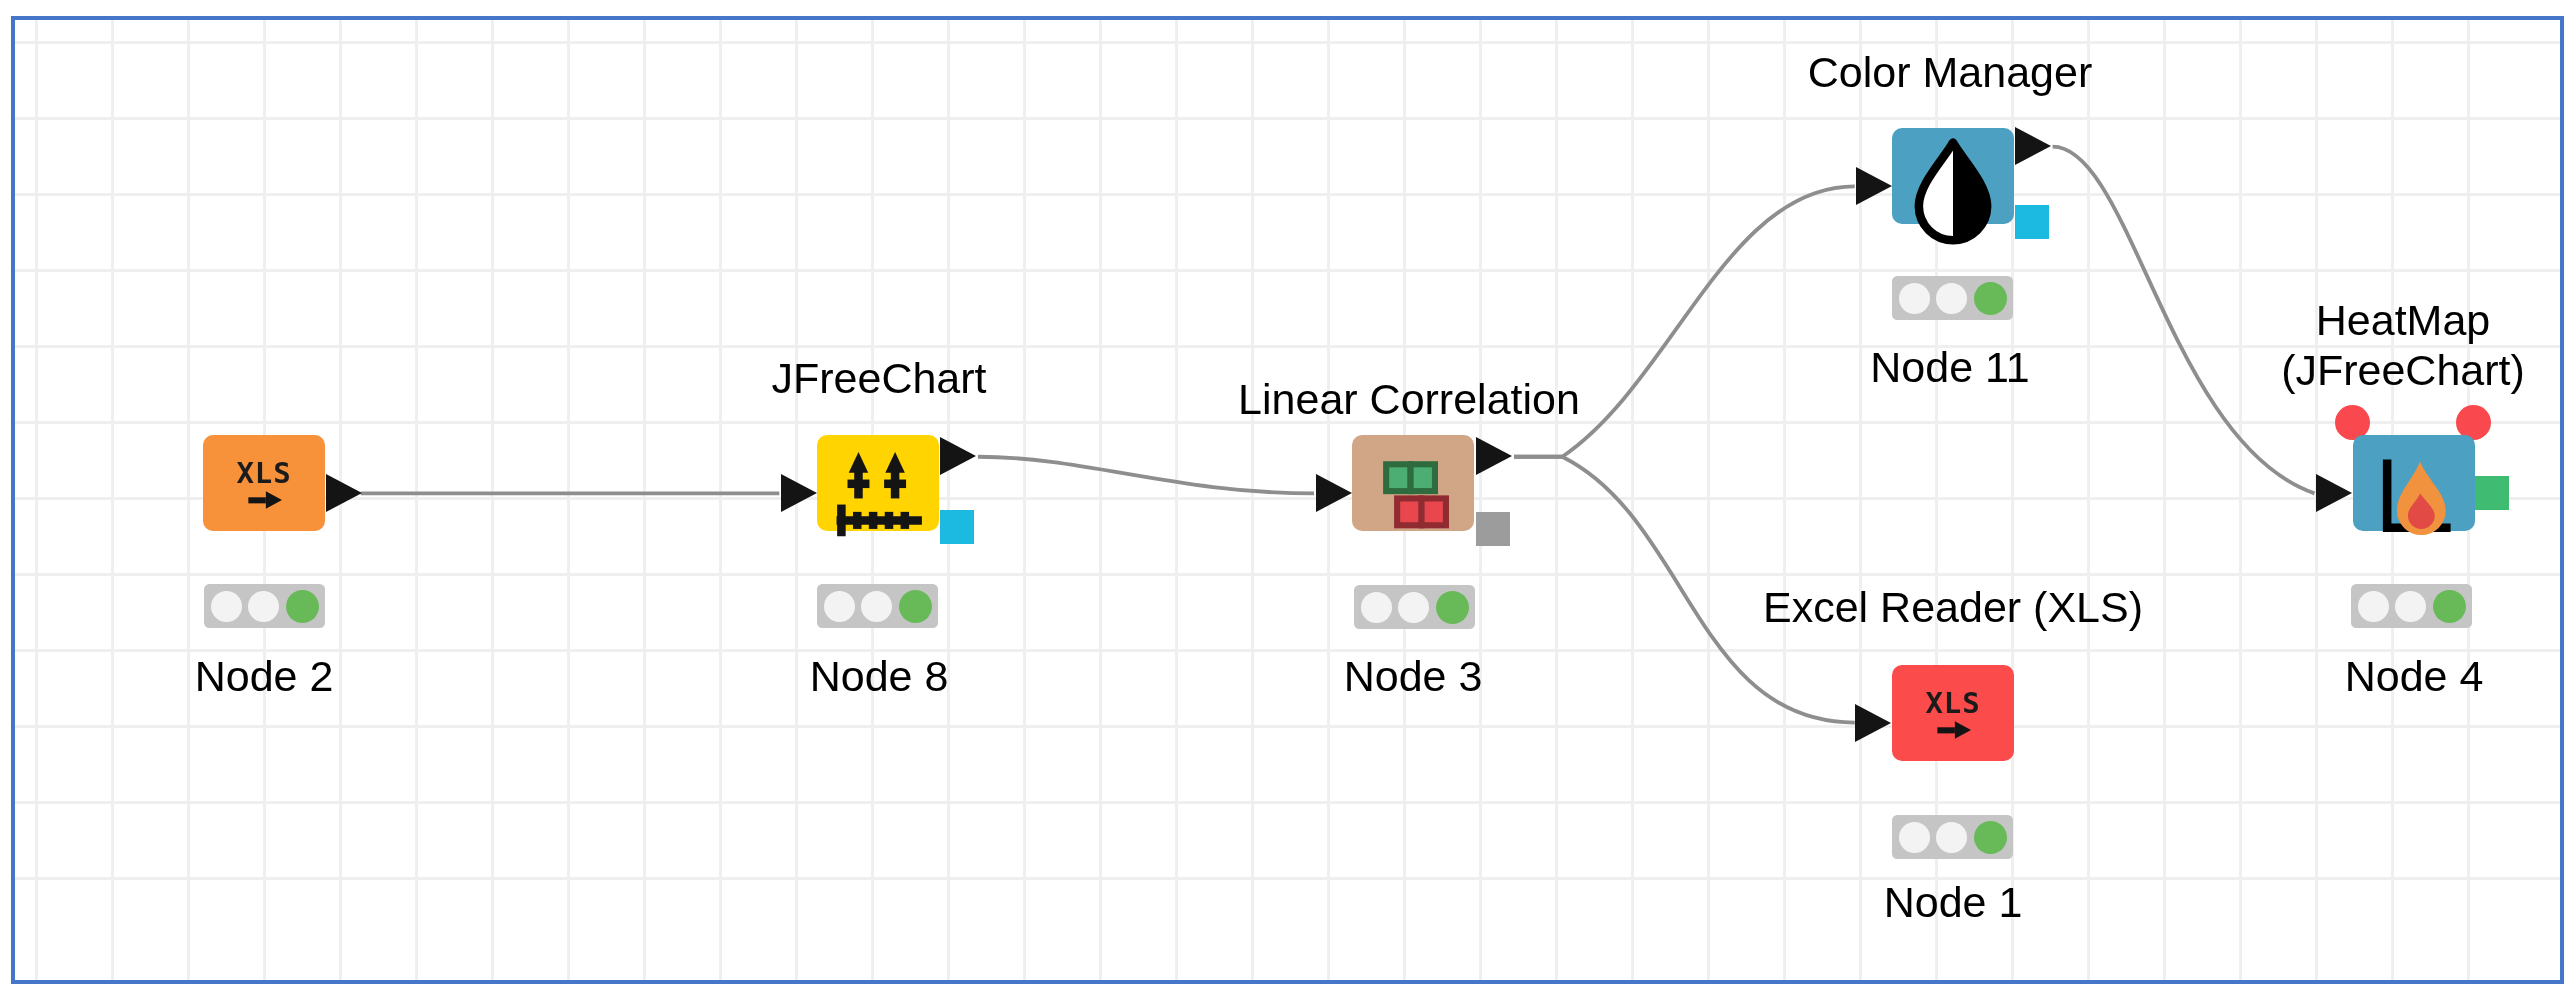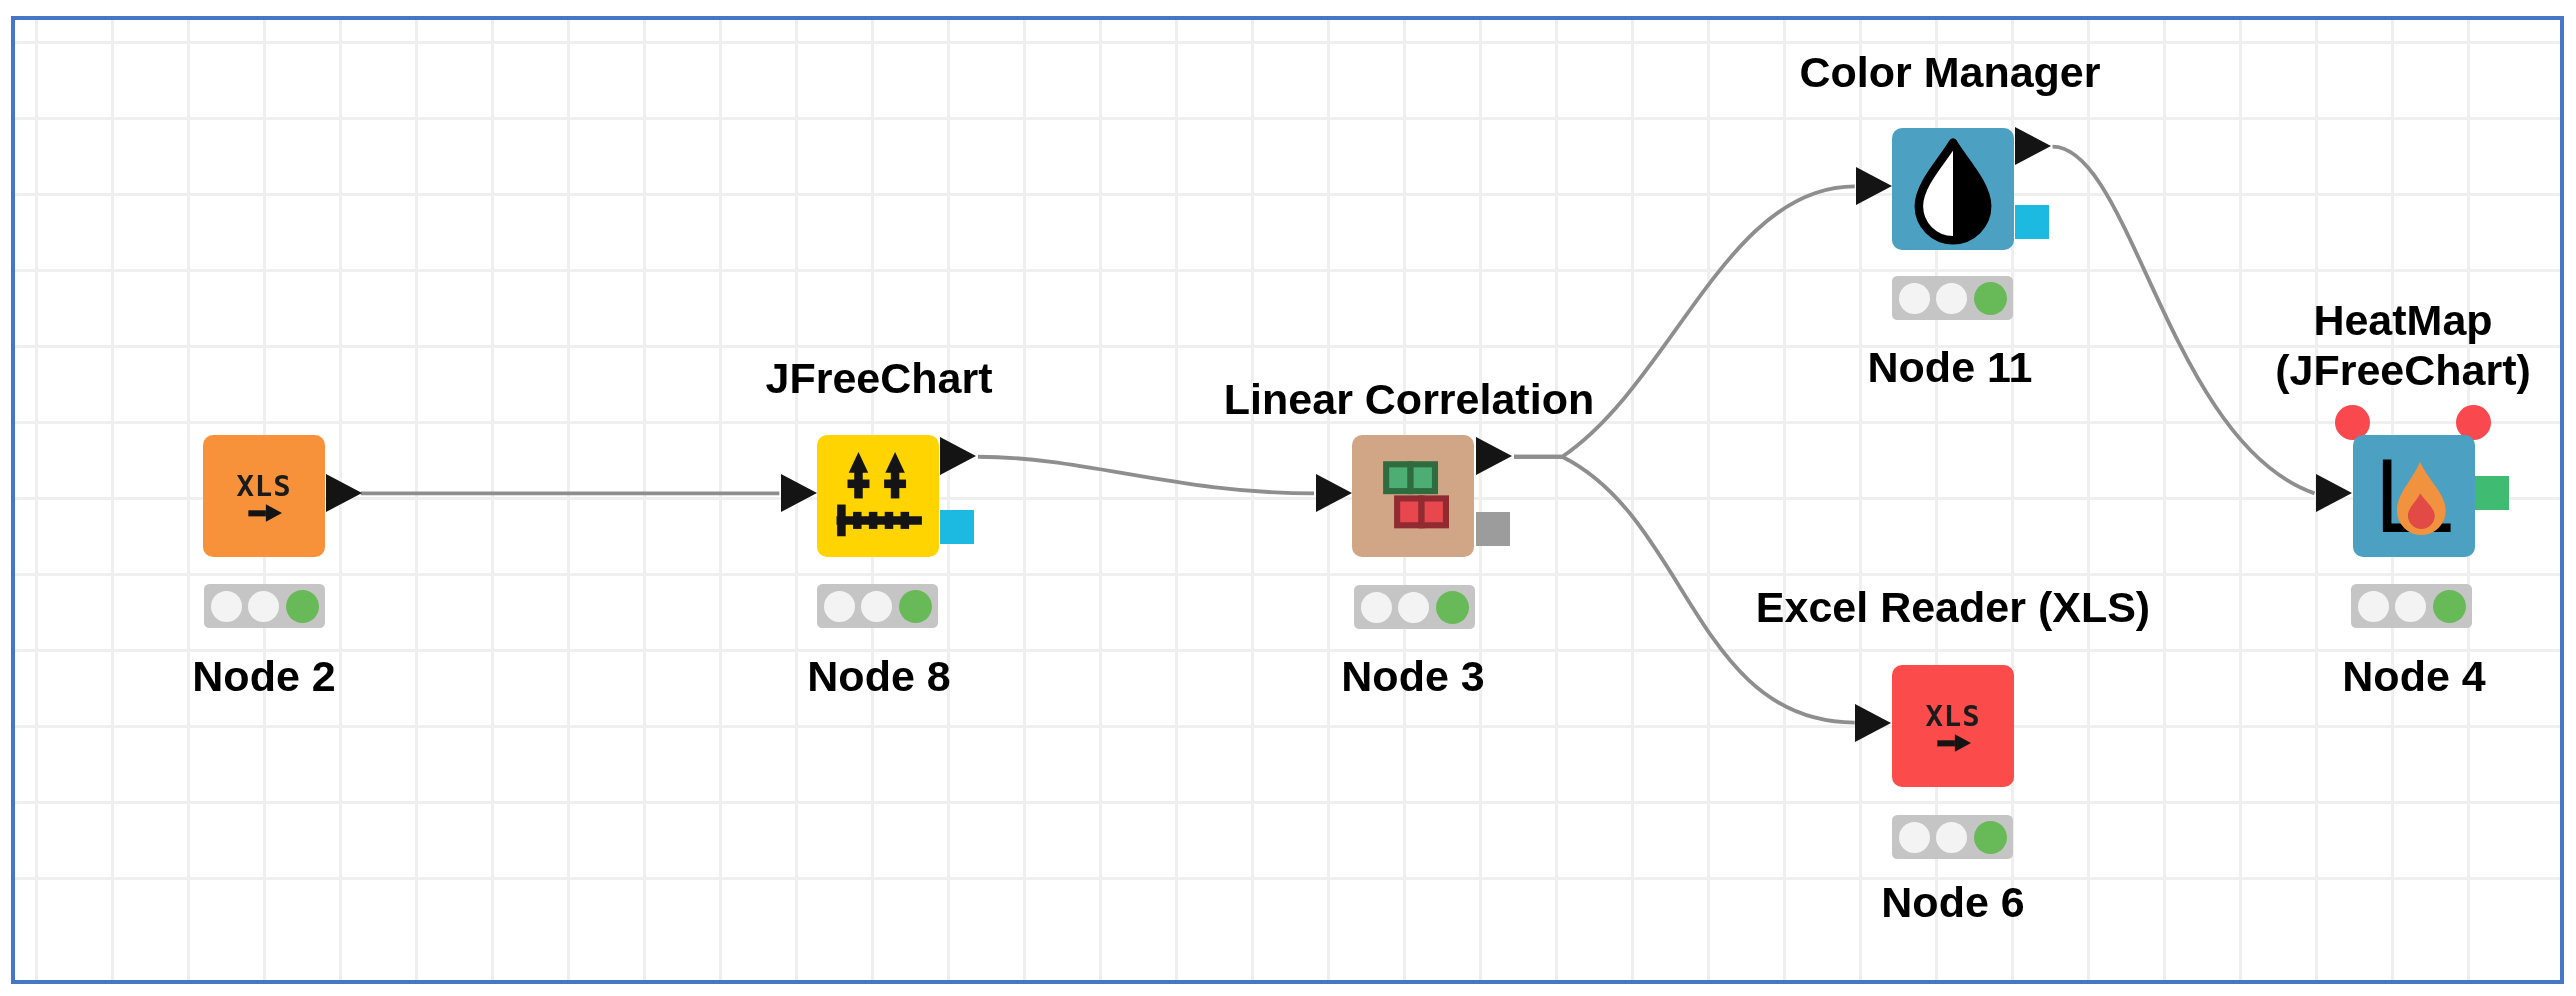--- a/index.html
+++ b/index.html
@@ -11,21 +11,21 @@
     border:4.6px solid #4676C8;
     background:
       repeating-linear-gradient(to right,  transparent 0 73px, #EFEFEF 73px 76px),
       repeating-linear-gradient(to bottom, transparent 0 73px, #EFEFEF 73px 76px);
     background-position:-53px -52px;}
 
   .wires{position:absolute;left:0;top:0;z-index:2;}
   .wires path{stroke:#8E8E8E;stroke-width:5;fill:none;}
 
   
-  .node{position:absolute;width:122px;height:122px;border-radius:10px;z-index:3;}
+  .node{position:absolute;width:122px;height:96px;border-radius:10px;z-index:3;}
   .node.orange{background:#F7923B;}
   .node.yellow{background:#FFD400;}
   .node.tan{background:#D1A687;}
   .node.blue{background:#4CA0C1;}
   .node.red{background:#FB4B4B;}
 
   
   .tri{position:absolute;width:0;height:0;z-index:3;
        border-top:19px solid transparent;border-bottom:19px solid transparent;
        border-left:36px solid #141414;}
@@ -36,21 +36,21 @@
   .fvdot{position:absolute;width:35px;height:35px;border-radius:50%;background:#F9494E;z-index:2;}
 
   
   .tl{position:absolute;width:121px;height:44px;background:#C5C5C5;border-radius:5.3px;z-index:3;
       display:flex;align-items:center;justify-content:space-evenly;}
   .tl i{display:block;width:31px;height:31px;border-radius:50%;background:#F3F3F3;}
   .tl i.on{background:#68BA59;width:33px;height:33px;}
 
   
   .ttl,.lbl{position:absolute;transform:translateX(-50%);z-index:3;color:#000;
-            font-weight:bold;font-size:43px;line-height:50px;white-space:nowrap;text-align:center;}
+            font-weight:normal;font-size:43px;line-height:50px;white-space:nowrap;text-align:center;}
   .ttl.wrap{white-space:normal;width:397px;}
 
   
   .icon-wrap{position:absolute;inset:0;display:flex;flex-direction:column;
              align-items:center;justify-content:center;}
   .xls-text{font-family:"DejaVu Sans Mono","Liberation Mono",monospace;
             font-weight:bold;font-size:29px;color:#1b1b1b;letter-spacing:0.8px;}
   .node svg.glyph{display:block;}
 </style>
 </head>
@@ -162,21 +162,21 @@
         <rect x="2" y="9" width="26" height="9" fill="#141414"></rect>
         <polygon points="28,0 52,13 28,26" fill="#141414"></polygon>
       </svg>
     </div>
   </div>
   <div class="tl" style="left:1892px;top:815px">
       <i></i>
       <i></i>
       <i class="on"></i>
     </div>
-  <div class="lbl" style="left:1953px;top:877px">Node 6</div>
+  <div class="lbl" style="left:1953px;top:877px">Node 1</div>
 
   <div class="ttl wrap" style="left:2403px;top:295px">HeatMap (JFreeChart)</div>
   <div class="fvdot" style="left:2335px;top:405px"></div>
   <div class="fvdot" style="left:2456px;top:405px"></div>
   <div class="tri" style="left:2316px;top:474px"></div>
   <div class="psq green" style="left:2475px;top:476px"></div>
   <div class="node blue" style="left:2353px;top:435px">
     <svg class="glyph" width="122" height="122" viewBox="0 0 100 100">
       <path d="M28 20 V76 H80" fill="none" stroke="#000000" stroke-width="7"></path>
       <path d="M55 22 C48 38 36 48 36 62 A20 20 0 0 0 76 62 C76 48 62 38 55 22 Z" fill="#F0923E"></path>

